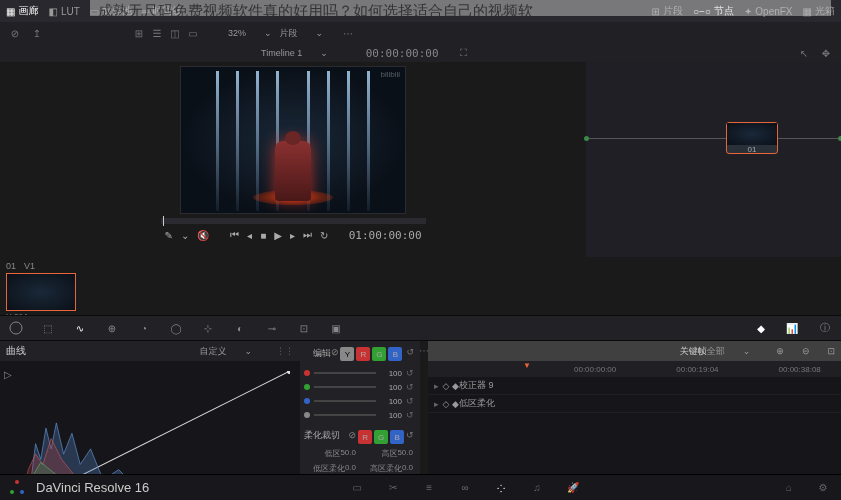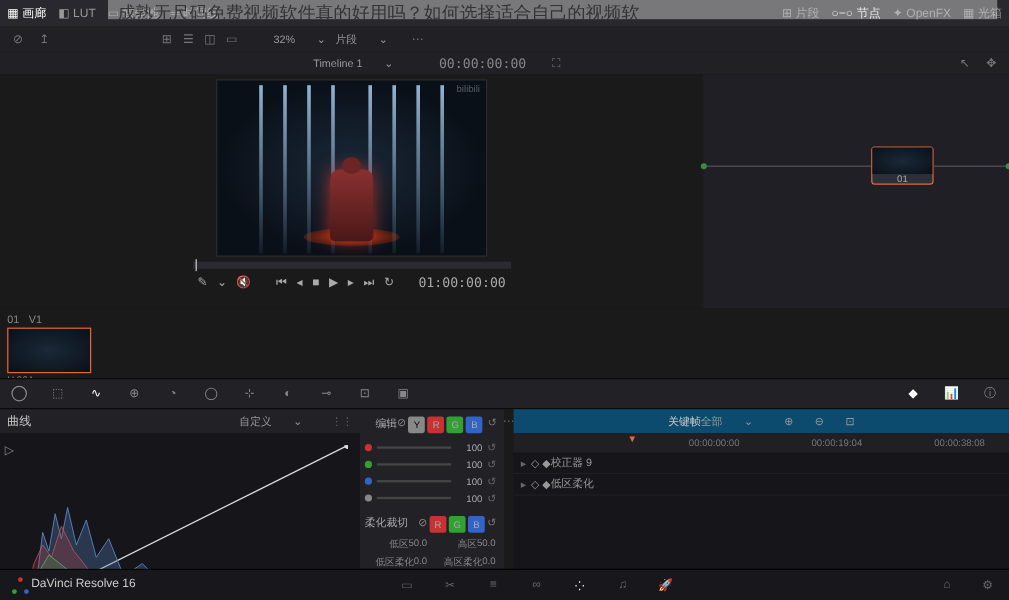--- a/index.html
+++ b/index.html
@@ -58,28 +58,28 @@
 .chip.b{background:#3264c8}
 .slider-row{display:flex;align-items:center;gap:4px;height:14px}
 .sl-dot{width:6px;height:6px;border-radius:50%}
 .sl-track{flex:1;height:2px;background:#444;position:relative}
 .sl-val{width:22px;text-align:right;font-size:8px;color:#aaa}
 .sl-reset{width:10px;color:#666;font-size:9px}
 .section-label{font-size:9px;color:#aaa;margin-top:4px}
 .num-grid{display:grid;grid-template-columns:1fr 1fr;gap:2px;font-size:8px;color:#888}
 .num-cell{display:flex;justify-content:flex-end;padding:1px 3px}
 .kf-panel{flex:1;display:flex;flex-direction:column;background:#1a1a1f}
-.kf-hdr{height:20px;display:flex;align-items:center;padding:0 6px;justify-content:center;background:#0c4a6e;font-size:9px}
+.kf-hdr{height:20px;display:flex;align-items:center;padding:0 6px;justify-content:flex-end;background:#404040;font-size:9px}
 .kf-ruler{height:16px;background:#1f1f24;display:flex;align-items:center;padding:0 6px;gap:60px;font-size:8px;color:#777;position:relative}
 .kf-play{position:absolute;left:95px;top:0;color:#e8663a}
 .kf-body{flex:1;background:#16161a}
 .kf-row{height:18px;display:flex;align-items:center;padding:0 6px;font-size:9px;color:#999;border-bottom:1px solid #1f1f24}
 .kf-row .arr{margin-right:4px;color:#666}
 .bottom{height:26px;background:#18181c;display:flex;align-items:center;padding:0 10px;gap:20px;border-top:1px solid #000}
-.logo{display:flex;align-items:flex-start;gap:2px;color:#ccc;font-size:10px}
+.logo{display:flex;align-items:flex-start;gap:12px;color:#ccc;font-size:13px}
 .logo-dots{width:14px;height:14px;position:relative}
 .logo-dots span{position:absolute;width:4px;height:4px;border-radius:50%}
 .bottom .sp{flex:1}
 .bottom-ic{width:16px;height:16px;color:#666;display:flex;align-items:center;justify-content:center}
 .bottom-ic.active{color:#fff;position:relative}
 .bottom-ic.active:after{content:"";position:absolute;bottom:-6px;left:-4px;right:-4px;height:2px;background:#e8663a}
 .bottom-right{display:flex;gap:18px}
 .dropdown{display:flex;align-items:center;gap:18px;color:#999;font-size:9px}
 svg{display:block}
 </style>

